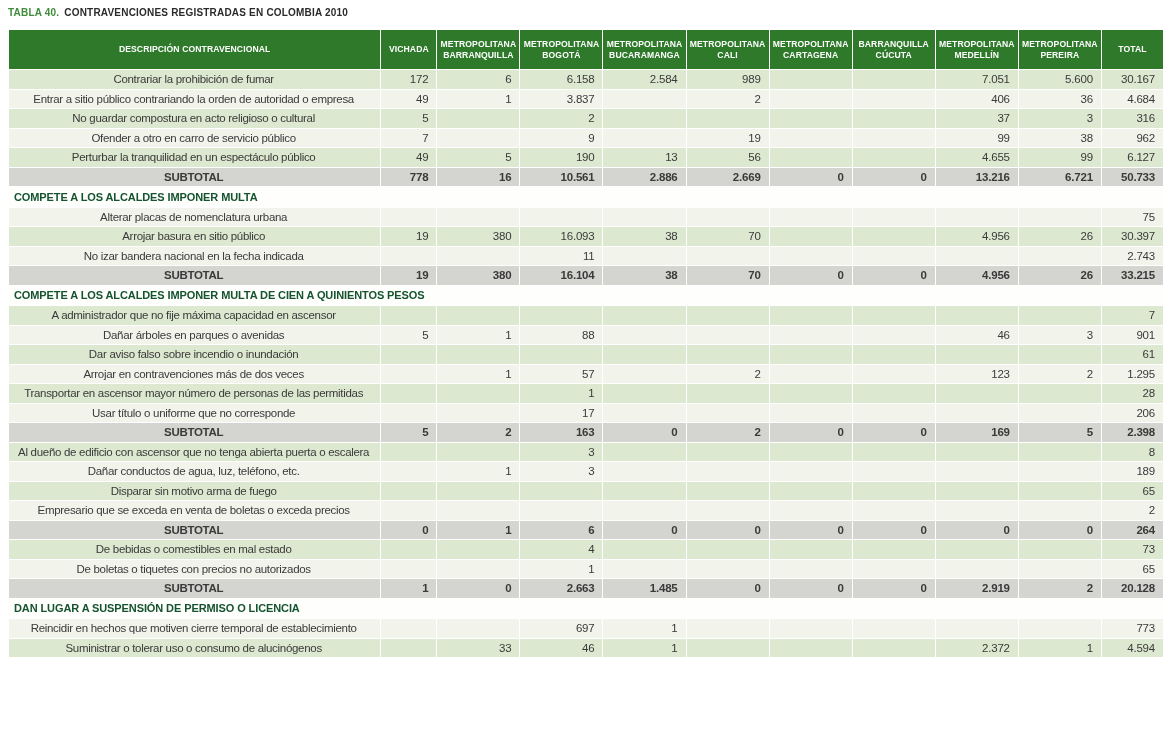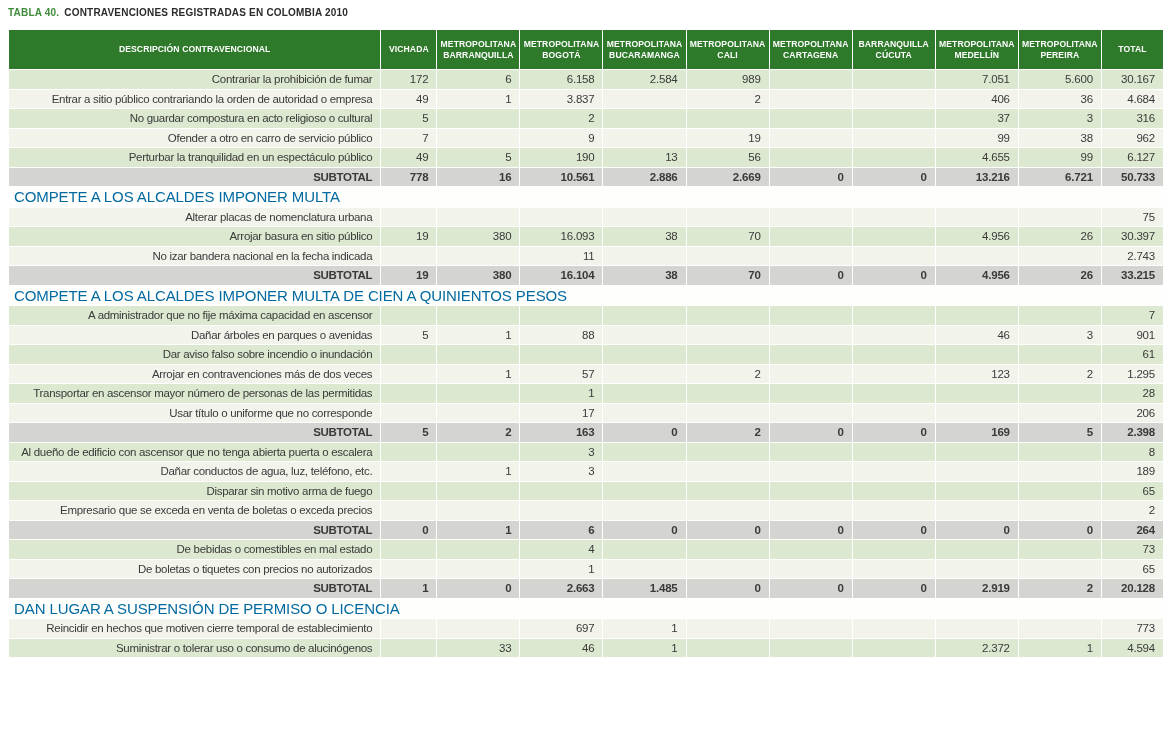--- a/index.html
+++ b/index.html
@@ -47,34 +47,34 @@
     letter-spacing: 0.1px;
   }
   .ctable tbody tr { height: 19.5px; }
   .ctable tbody tr.section-row { height: 20.5px; }
   .ctable td {
     font-size: 11.5px;
     letter-spacing: -0.2px;
     vertical-align: middle;
     padding: 0 8px 0 6px;
   }
-  td.desc { text-align: right; letter-spacing: -0.3px; }
+  td.desc { text-align: center; letter-spacing: -0.3px; }
   td.num  { text-align: right; padding-right: 8px; }
   tr.stripe-green td { background: var(--row-green, #dce8d0); }
   tr.stripe-light td { background: var(--row-light, #f2f4ec); }
   tr.subtotal-row td {
     background: var(--subtotal-gray, #d4d5d1);
     font-weight: bold;
   }
   tr.section-row td {
     background: #fefefc;
-    font-size: 15px;
-    font-weight: normal;
+    font-size: 11px;
+    font-weight: bold;
     letter-spacing: -0.1px;
-    color: #0369a1;
+    color: #14532d;
     padding-left: 5px;
   }
 </style>
 </head>
 <body>
 
 <div class="page">
   <div class="title-bar">
     <span class="title-num">TABLA 40.</span><span class="title-text">CONTRAVENCIONES REGISTRADAS EN COLOMBIA 2010</span>
   </div>

